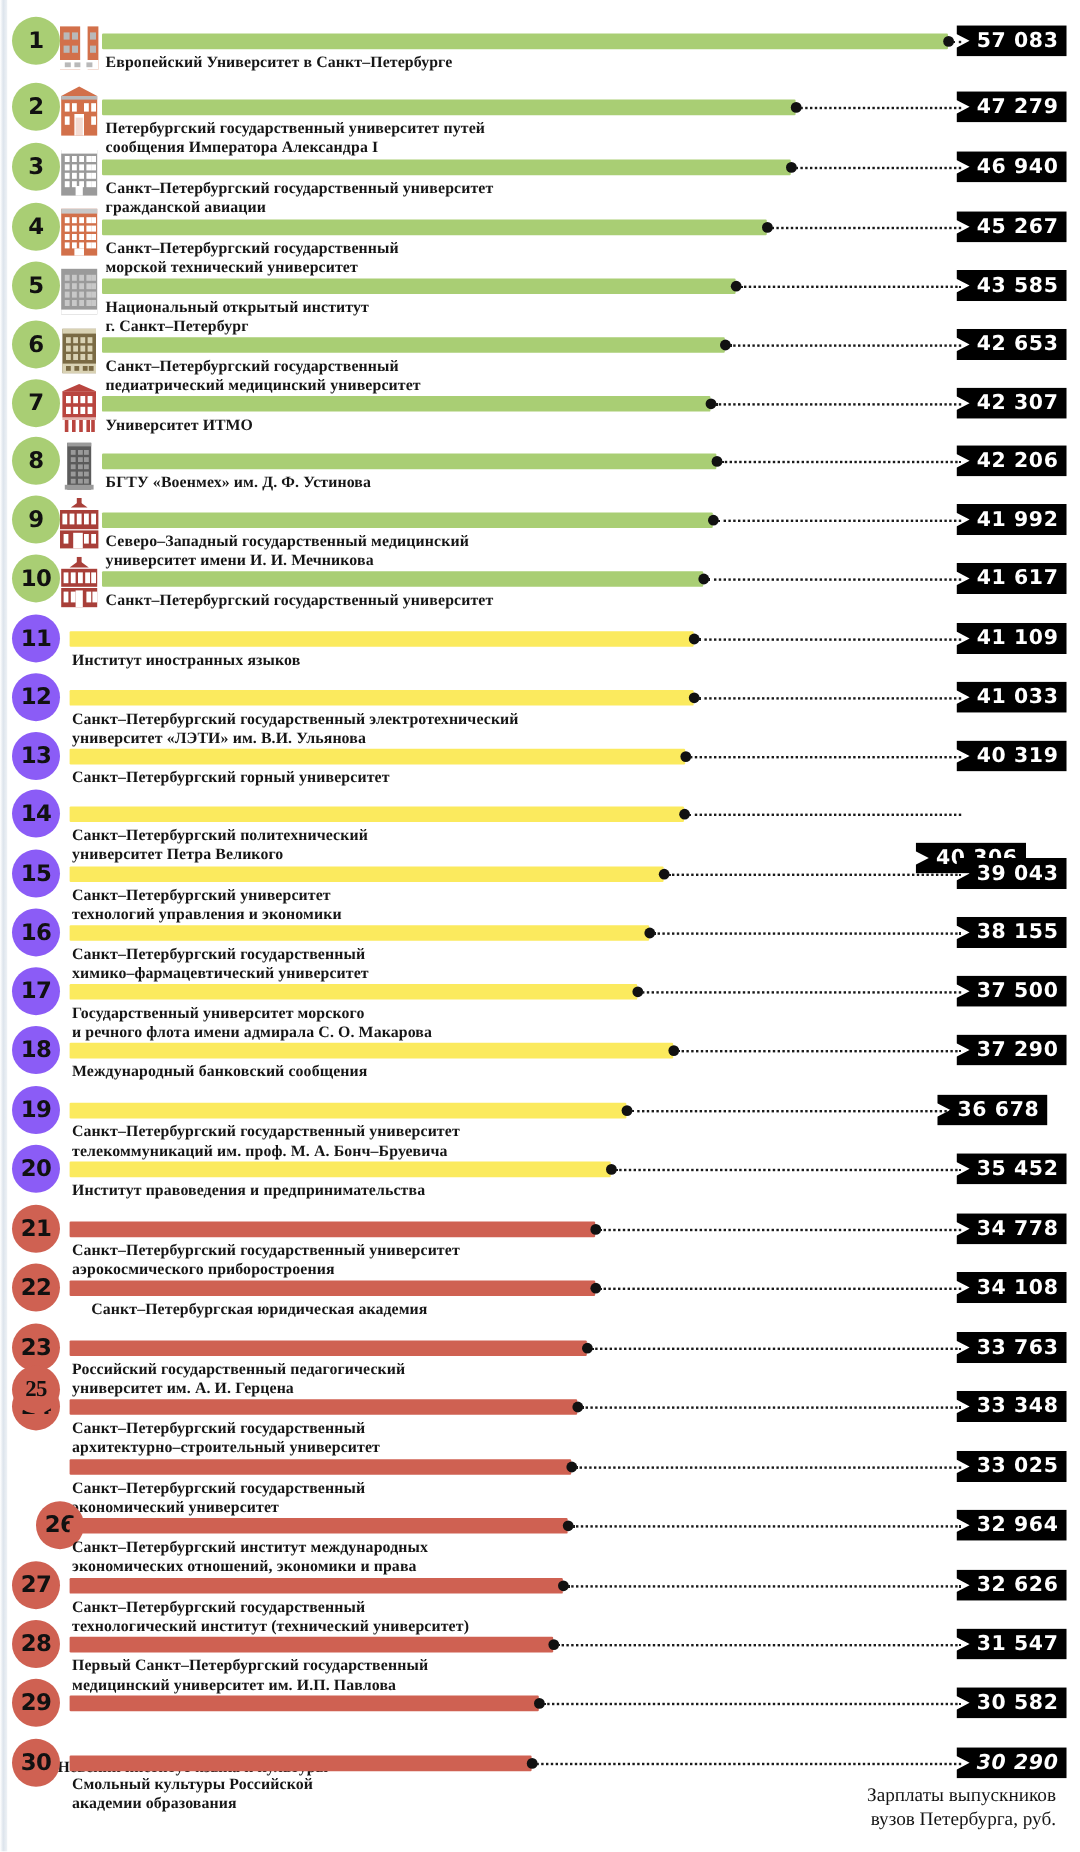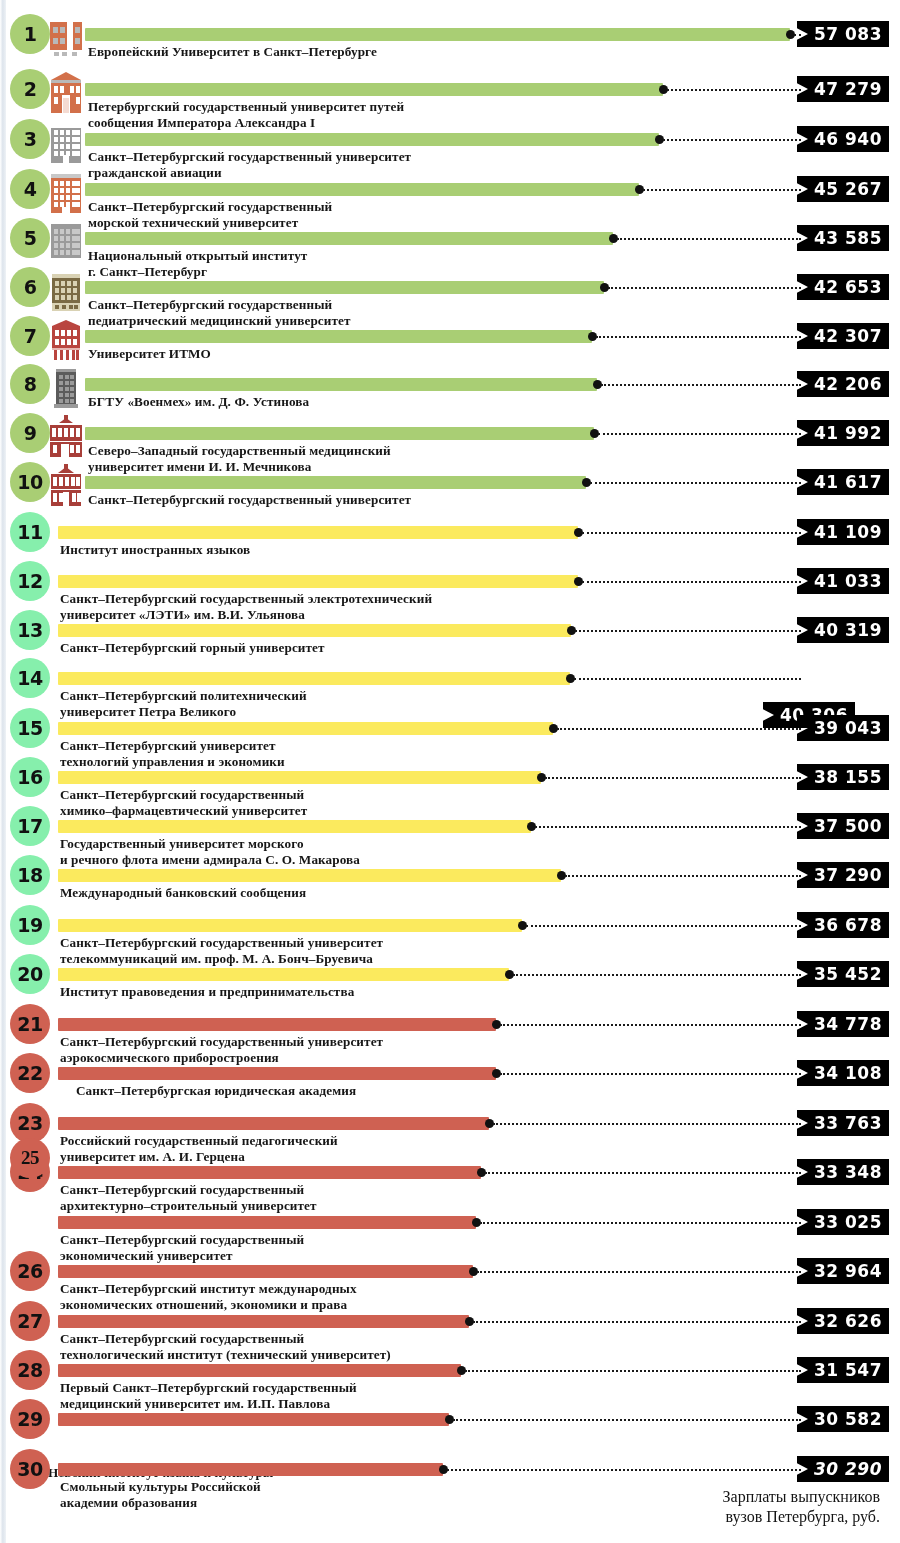--- a/index.html
+++ b/index.html
@@ -21,21 +21,21 @@
 
   
   .rank {
     position:absolute; left:10px;
     width:40px; height:40px; border-radius:50%;
     display:flex; align-items:center; justify-content:center;
     font-family:"DejaVu Sans","Liberation Sans",sans-serif;
     font-weight:bold; font-size:19px; color:#111; letter-spacing:-0.5px;
   }
   .rank.g { background:#a9ce74; }
-  .rank.y { background:#86efac; }
+  .rank.y { background:#8b5cf6; }
   .rank.r { background:#cf6152; }
 
   
   .icon {
     position:absolute; left:48px; width:36px; height:44px;
   }
   .icon svg { display:block; width:36px; height:44px; }
 
   
   .bar { position:absolute; height:13px; border-radius:1px; }
@@ -456,21 +456,21 @@
       <div class="dot" style="left: 557px; top: 871px;"></div>
       <div class="leader" style="left: 565px; top: 875px; width: 236px;"></div>
       <div class="tag" style="left: 797px; top: 862px;">37 290</div>
       <div class="label" style="left: 60px; top: 885px; width: 660px;">Международный банковский сообщения</div>
     </div>
     <div class="row" style="top: 0px;">
       <div class="rank y" style="top: 905px;">19</div>
       <div class="bar y" style="left: 58px; top: 919px; width: 464px;"></div>
       <div class="dot" style="left: 518px; top: 921px;"></div>
       <div class="leader" style="left: 526px; top: 925px; width: 275px;"></div>
-      <div class="tag" style="left: 797px; top: 912px;">36 678</div>
+      <div class="tag" style="left: 781px; top: 912px;">36 678</div>
       <div class="label" style="left: 60px; top: 935px; width: 660px;">Санкт–Петербургский государственный университет
 телекоммуникаций им. проф. М. А. Бонч–Бруевича</div>
     </div>
     <div class="row" style="top: 0px;">
       <div class="rank y" style="top: 954px;">20</div>
       <div class="bar y" style="left: 58px; top: 968px; width: 451px;"></div>
       <div class="dot" style="left: 505px; top: 970px;"></div>
       <div class="leader" style="left: 513px; top: 974px; width: 288px;"></div>
       <div class="tag" style="left: 797px; top: 961px;">35 452</div>
       <div class="label" style="left: 60px; top: 984px; width: 660px;">Институт правоведения и предпринимательства</div>
@@ -513,21 +513,21 @@
     <div class="row" style="top: 0px;">
       <div class="rank r" style="top: 1138px; font-family: Liberation Serif, serif;">25</div>
       <div class="bar r" style="left: 58px; top: 1216px; width: 418px;"></div>
       <div class="dot" style="left: 472px; top: 1218px;"></div>
       <div class="leader" style="left: 480px; top: 1222px; width: 321px;"></div>
       <div class="tag" style="left: 797px; top: 1209px;">33 025</div>
       <div class="label" style="left: 60px; top: 1232px; width: 660px;">Санкт–Петербургский государственный
 экономический университет</div>
     </div>
     <div class="row" style="top: 0px;">
-      <div class="rank r" style="top: 1251px;">26</div>
+      <div class="rank r" style="top: 1251px; margin-left: 20px;">26</div>
       <div class="bar r" style="left: 58px; top: 1265px; width: 415px;"></div>
       <div class="dot" style="left: 469px; top: 1267px;"></div>
       <div class="leader" style="left: 477px; top: 1271px; width: 324px;"></div>
       <div class="tag" style="left: 797px; top: 1258px;">32 964</div>
       <div class="label" style="left: 60px; top: 1281px; width: 660px;">Санкт–Петербургский институт международных
 экономических отношений, экономики и права</div>
     </div>
     <div class="row" style="top: 0px;">
       <div class="rank r" style="top: 1301px;">27</div>
       <div class="bar r" style="left: 58px; top: 1315px; width: 411px;"></div>

